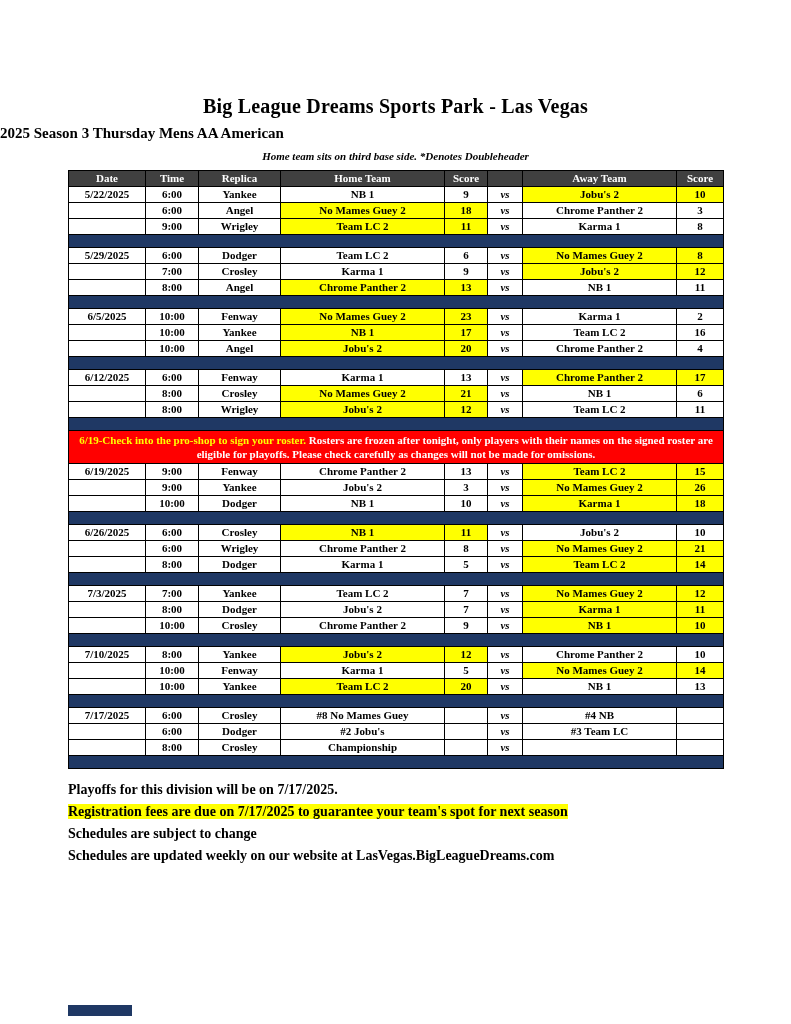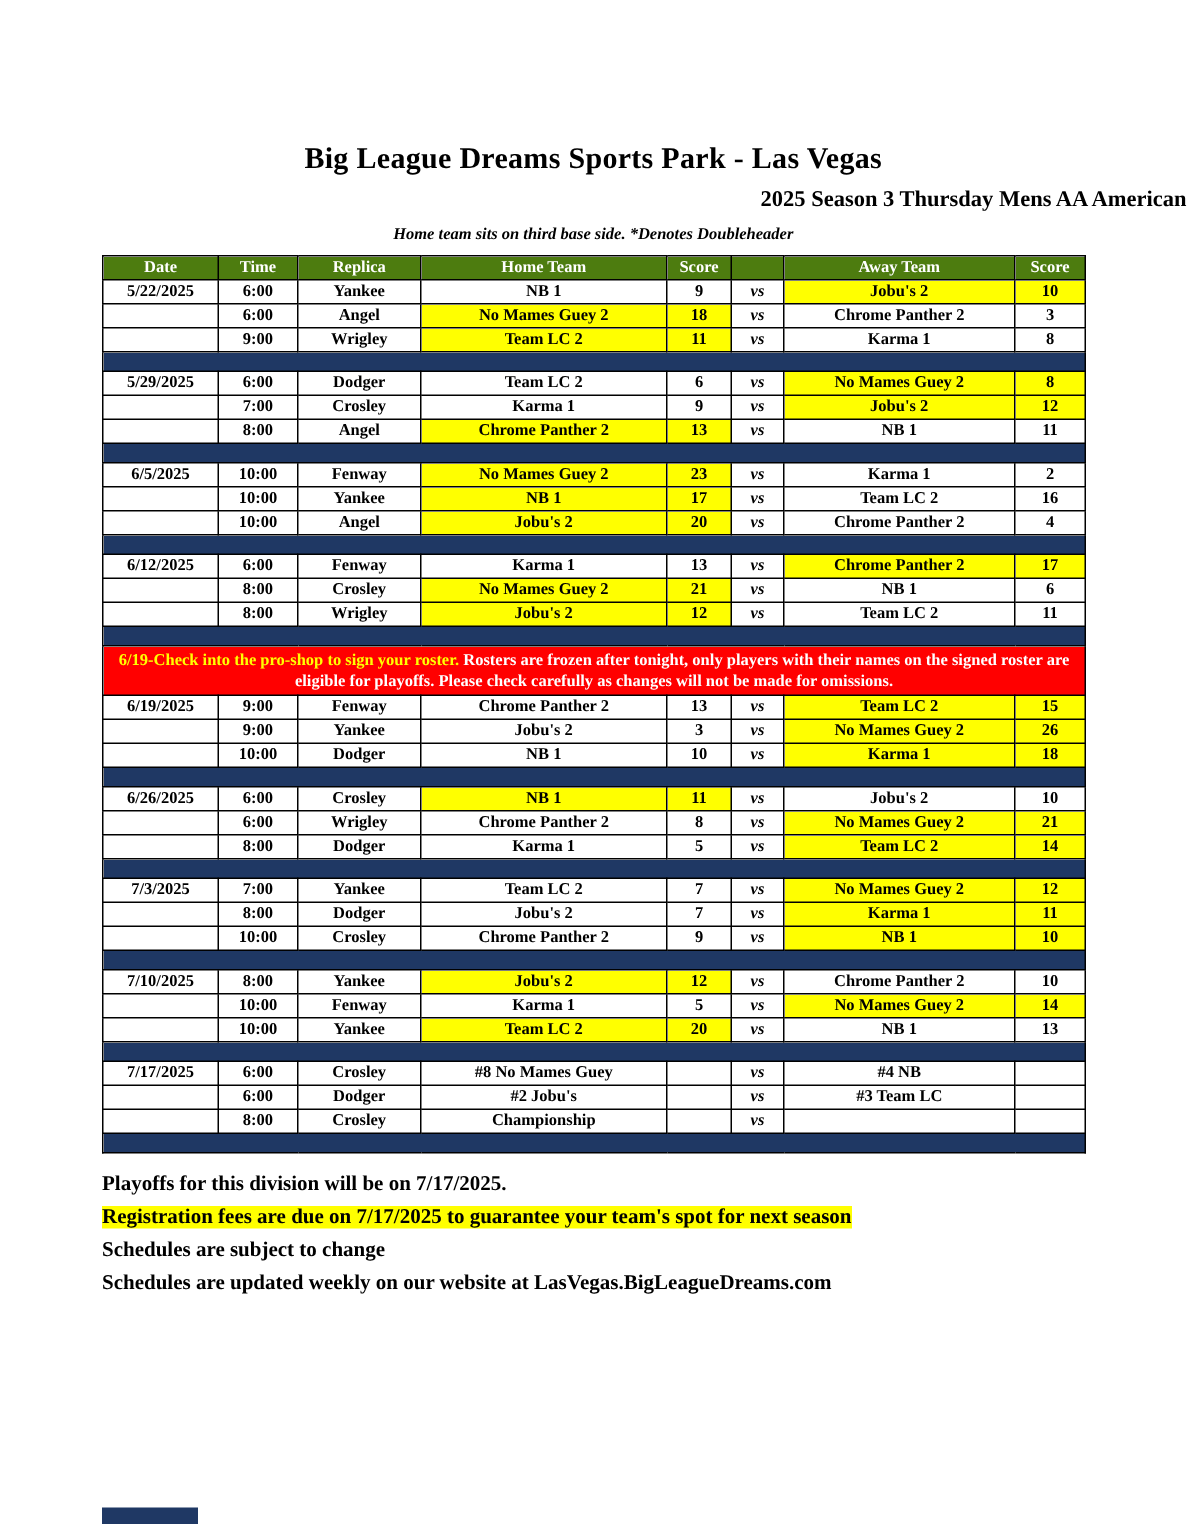--- a/index.html
+++ b/index.html
@@ -5,34 +5,34 @@
   * { margin:0; padding:0; box-sizing:border-box; }
   html,body { background:#ffffff; }
   body {
     width:791px; height:1024px;
     font-family:"Liberation Serif", serif;
     font-weight:bold; color:#000;
     position:relative;
   }
   .page { position:relative; width:791px; height:1024px; padding-top:95px; }
   .title    { text-align:center; font-size:20px; letter-spacing:0.2px; }
-  .subtitle { text-align:right; font-size:15px; margin-top:7px; }
+  .subtitle { text-align:left; font-size:15px; margin-top:7px; }
   .note     { text-align:center; font-size:11px; font-style:italic; margin-top:8px; }
 
   table.sched {
     margin:8px 0 0 68px; width:655px;
     border-collapse:collapse; table-layout:fixed;
   }
   table.sched th, table.sched td {
     border:1px solid #000;
     font-size:11px; line-height:13px;
     text-align:center; padding:1px 2px; height:16px;
     overflow:hidden; white-space:nowrap;
   }
-  table.sched thead th { background:#4d7c0f; color:#ffffff; font-size:11px;margin-left:27px; }
+  table.sched thead th { background:#404040; color:#ffffff; font-size:11px;margin-left:27px; }
   tr.sep td { background:#1F3864; height:13px; padding:0; }
   td.hl { background:#FFFF00; }
   td.vs { font-style:italic; font-size:9px; }
   tr.banner td {
     background:#FF0000; color:#ffffff;
     font-size:11px; line-height:14px;
     padding:2px 8px; height:auto; white-space:normal; text-align:center;
   }
   tr.banner .hl-text { color:#FFFF00; }
 

